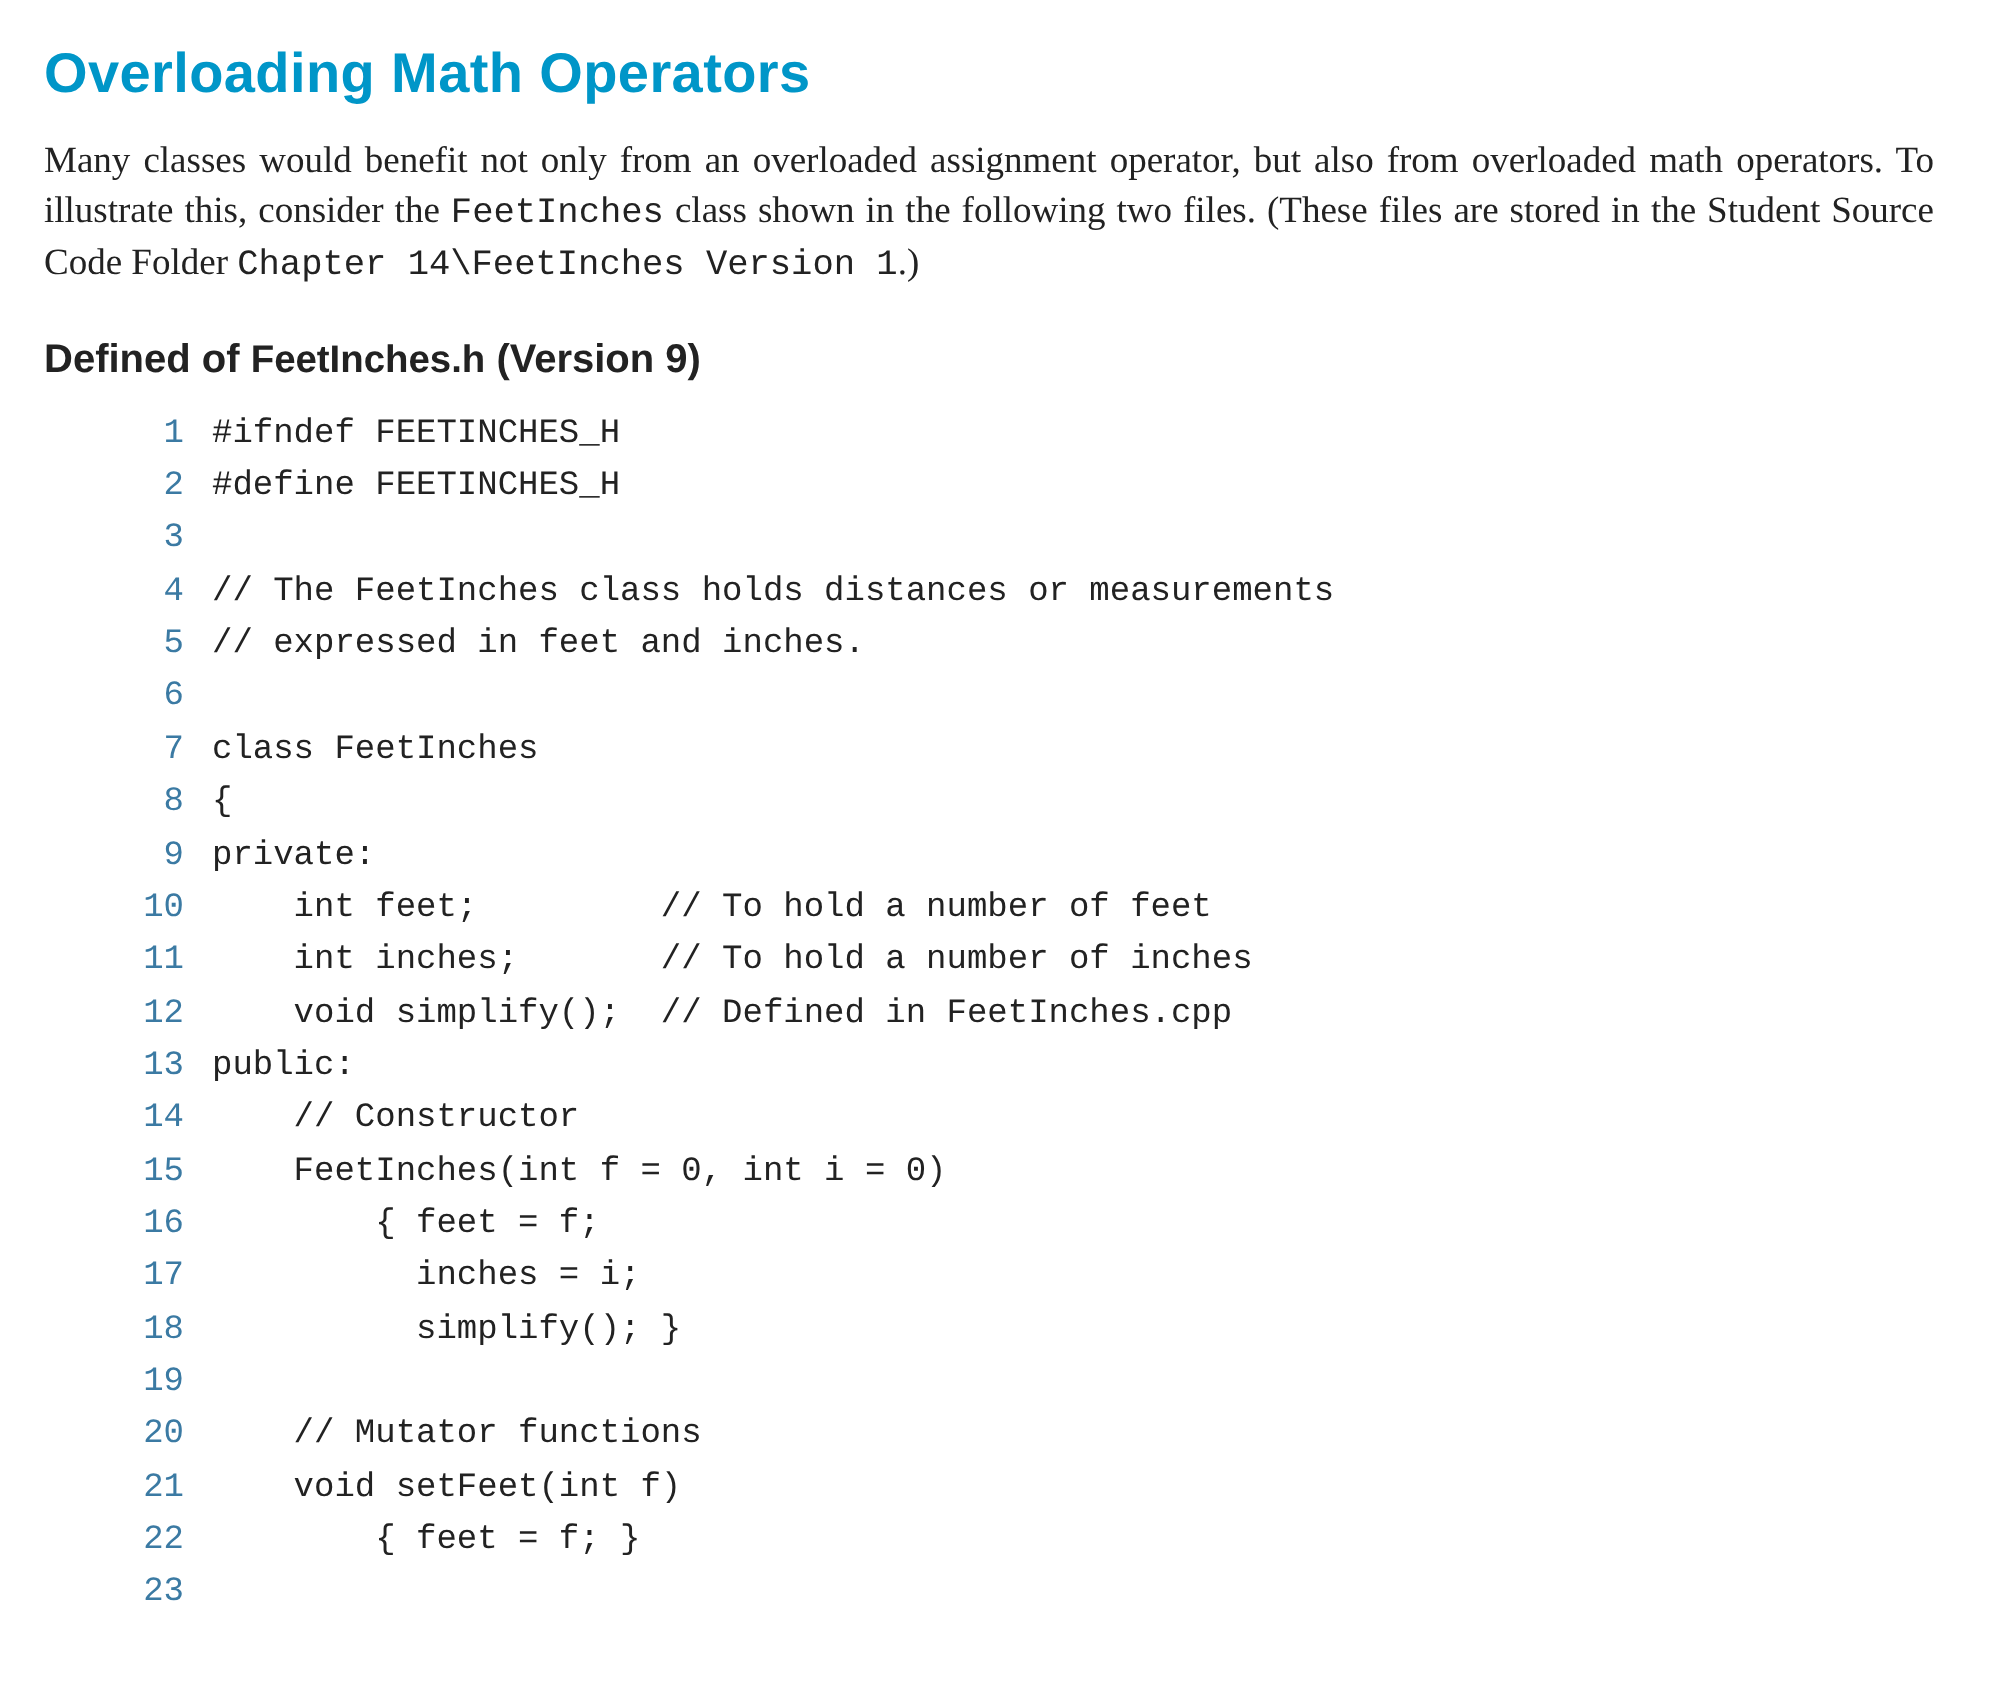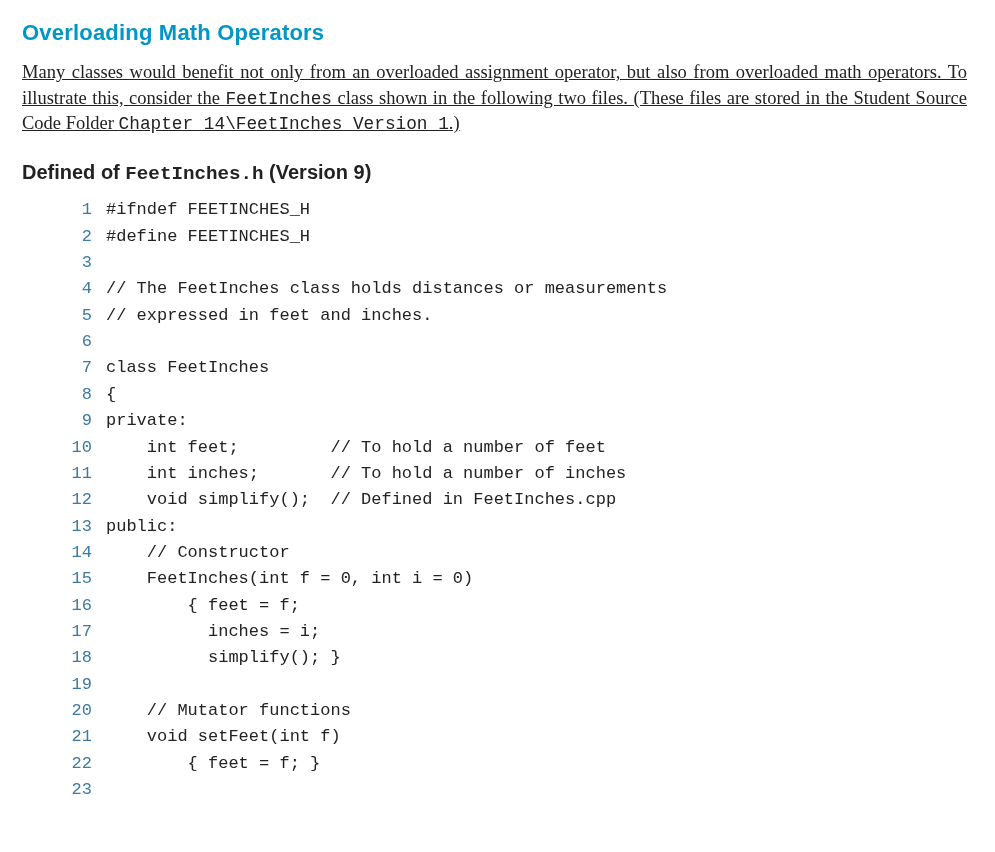--- a/index.html
+++ b/index.html
@@ -10,42 +10,41 @@
     padding: 18px 28px 24px 22px;
     width: 995px;
     box-sizing: border-box;
     font-size: 18.5px;
     line-height: 1.38;
   }
   h1.section-title {
     font-family: "Segoe UI", "Helvetica Neue", Arial, sans-serif;
     font-weight: 700;
     color: #0096c8;
-    font-size: 22px;
+    font-size: 28px;
     margin: 0 0 12px 0;
     letter-spacing: 0.2px;
   }
   p.body-para {
     margin: 0 0 16px 0;
     text-align: justify;
-    text-decoration: underline;
   }
   .mono {
     font-family: "Courier New", Courier, monospace;
     font-size: 0.96em;
   }
   h2.contents-head {
     font-family: "Segoe UI", "Helvetica Neue", Arial, sans-serif;
     font-weight: 700;
     color: #222;
     font-size: 20px;
     margin: 22px 0 10px 0;
   }
   h2.contents-head .mono {
-    font-family: Liberation Mono, monospace;
+    font-family: Liberation Sans, sans-serif;
     font-weight: bold;
   }
   .code-block {
     font-family: "Courier New", Courier, monospace;
     font-size: 17px;
     line-height: 1.55;
     margin-left: 36px;
     white-space: pre;
     color: #222;
   }

